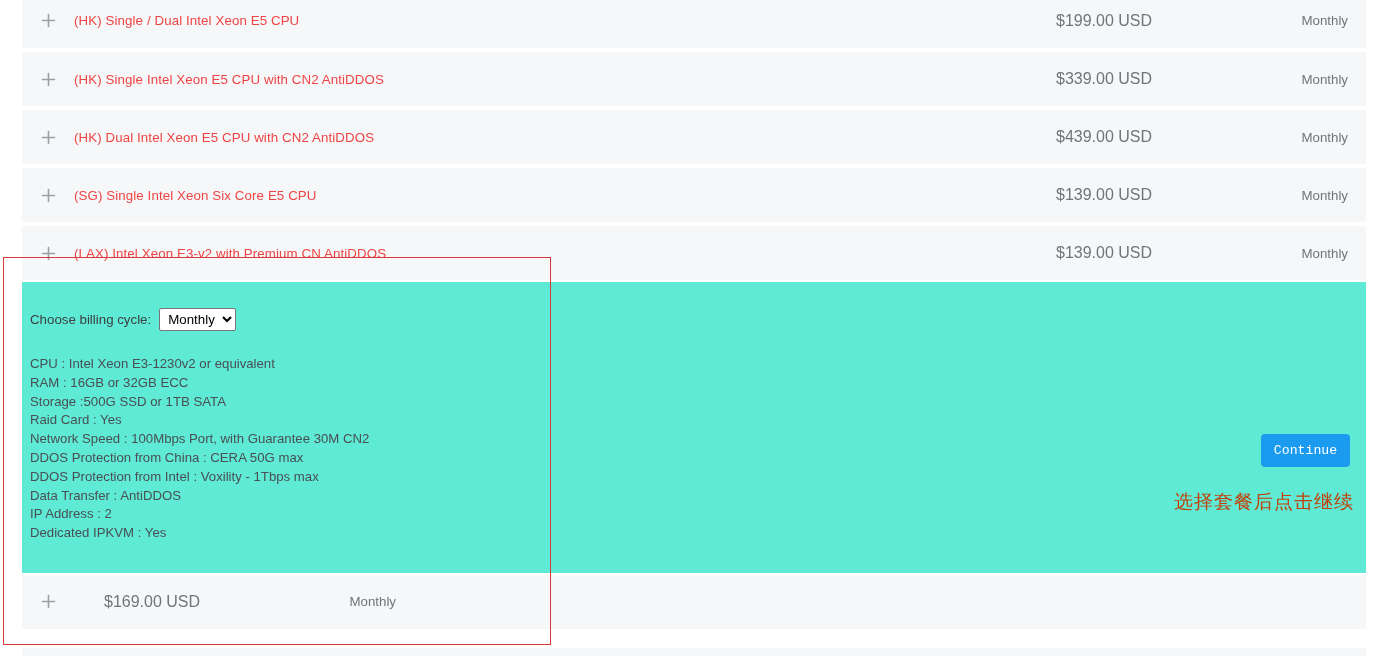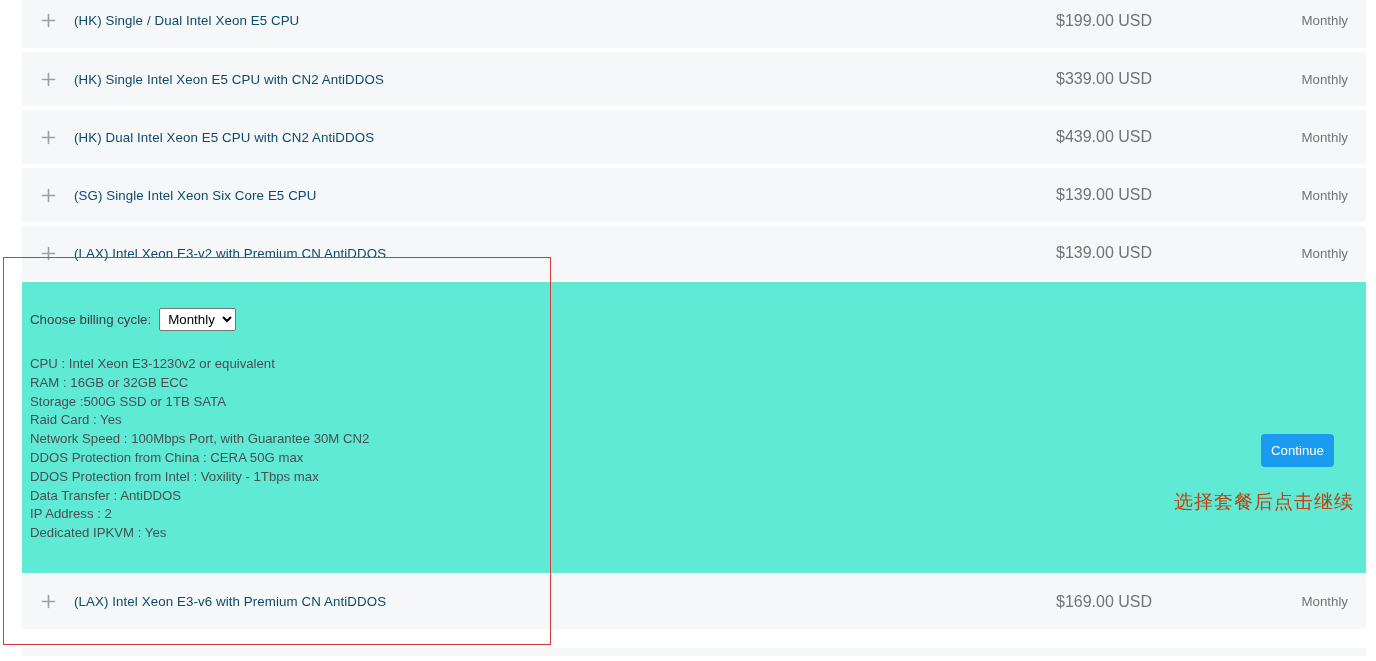--- a/index.html
+++ b/index.html
@@ -57,21 +57,21 @@
     line-height: 1;
     font-weight: 300;
     user-select: none;
   }
 
   .toggle-icon svg { display: block; }
 
   .product-name {
     flex: 1 1 auto;
     font-size: 13.3px;
-    color: #0c4a6e;
+    color: #ef4444;
     letter-spacing: 0.1px;
     white-space: nowrap;
   }
 
   .product-price {
     flex: 0 0 200px;
     text-align: left;
     font-size: 16px;
     color: #70757a;
     padding-left: 30px;
@@ -127,27 +127,27 @@
     line-height: 18.8px;
     margin-top: 24px;
   }
   .spec-list div { white-space: nowrap; }
 
   
   .continue-btn {
     position: absolute;
     left: 1261px;
     top: 434px;
-    width: 73px;
+    width: 89px;
     height: 33px;
     background: #1a9bf0;
     color: #ffffff;
     border: none;
     border-radius: 4px;
-    font-family: Liberation Sans, sans-serif;
+    font-family: Liberation Mono, monospace;
     font-size: 13.2px;
     cursor: pointer;
     padding: 0;
   }
 
   .annotation-text {
     position: absolute;
     left: 1174px;
     top: 489px;
     color: #c2410c;
@@ -261,21 +261,20 @@
         <div>Dedicated IPKVM : Yes</div>
       </div>
     </div>
 
     <div class="product-row">
       <span class="toggle-icon">
         <svg width="17" height="17" viewBox="0 0 17 17">
             <path d="M8.5 2.5v12M2.5 8.5h12" stroke="#9aa0a6" stroke-width="1.6" fill="none" stroke-linecap="round"></path>
           </svg>
       </span>
-      <span class="product-name">(LAX) Intel Xeon E3-v6 with Premium CN AntiDDOS</span>
       <span class="product-price">$169.00 USD</span>
       <span class="product-cycle">Monthly</span>
     </div>
 
   </div>
 
   <div class="bottom-shade"></div>
 
   <button class="continue-btn">Continue</button>
 

